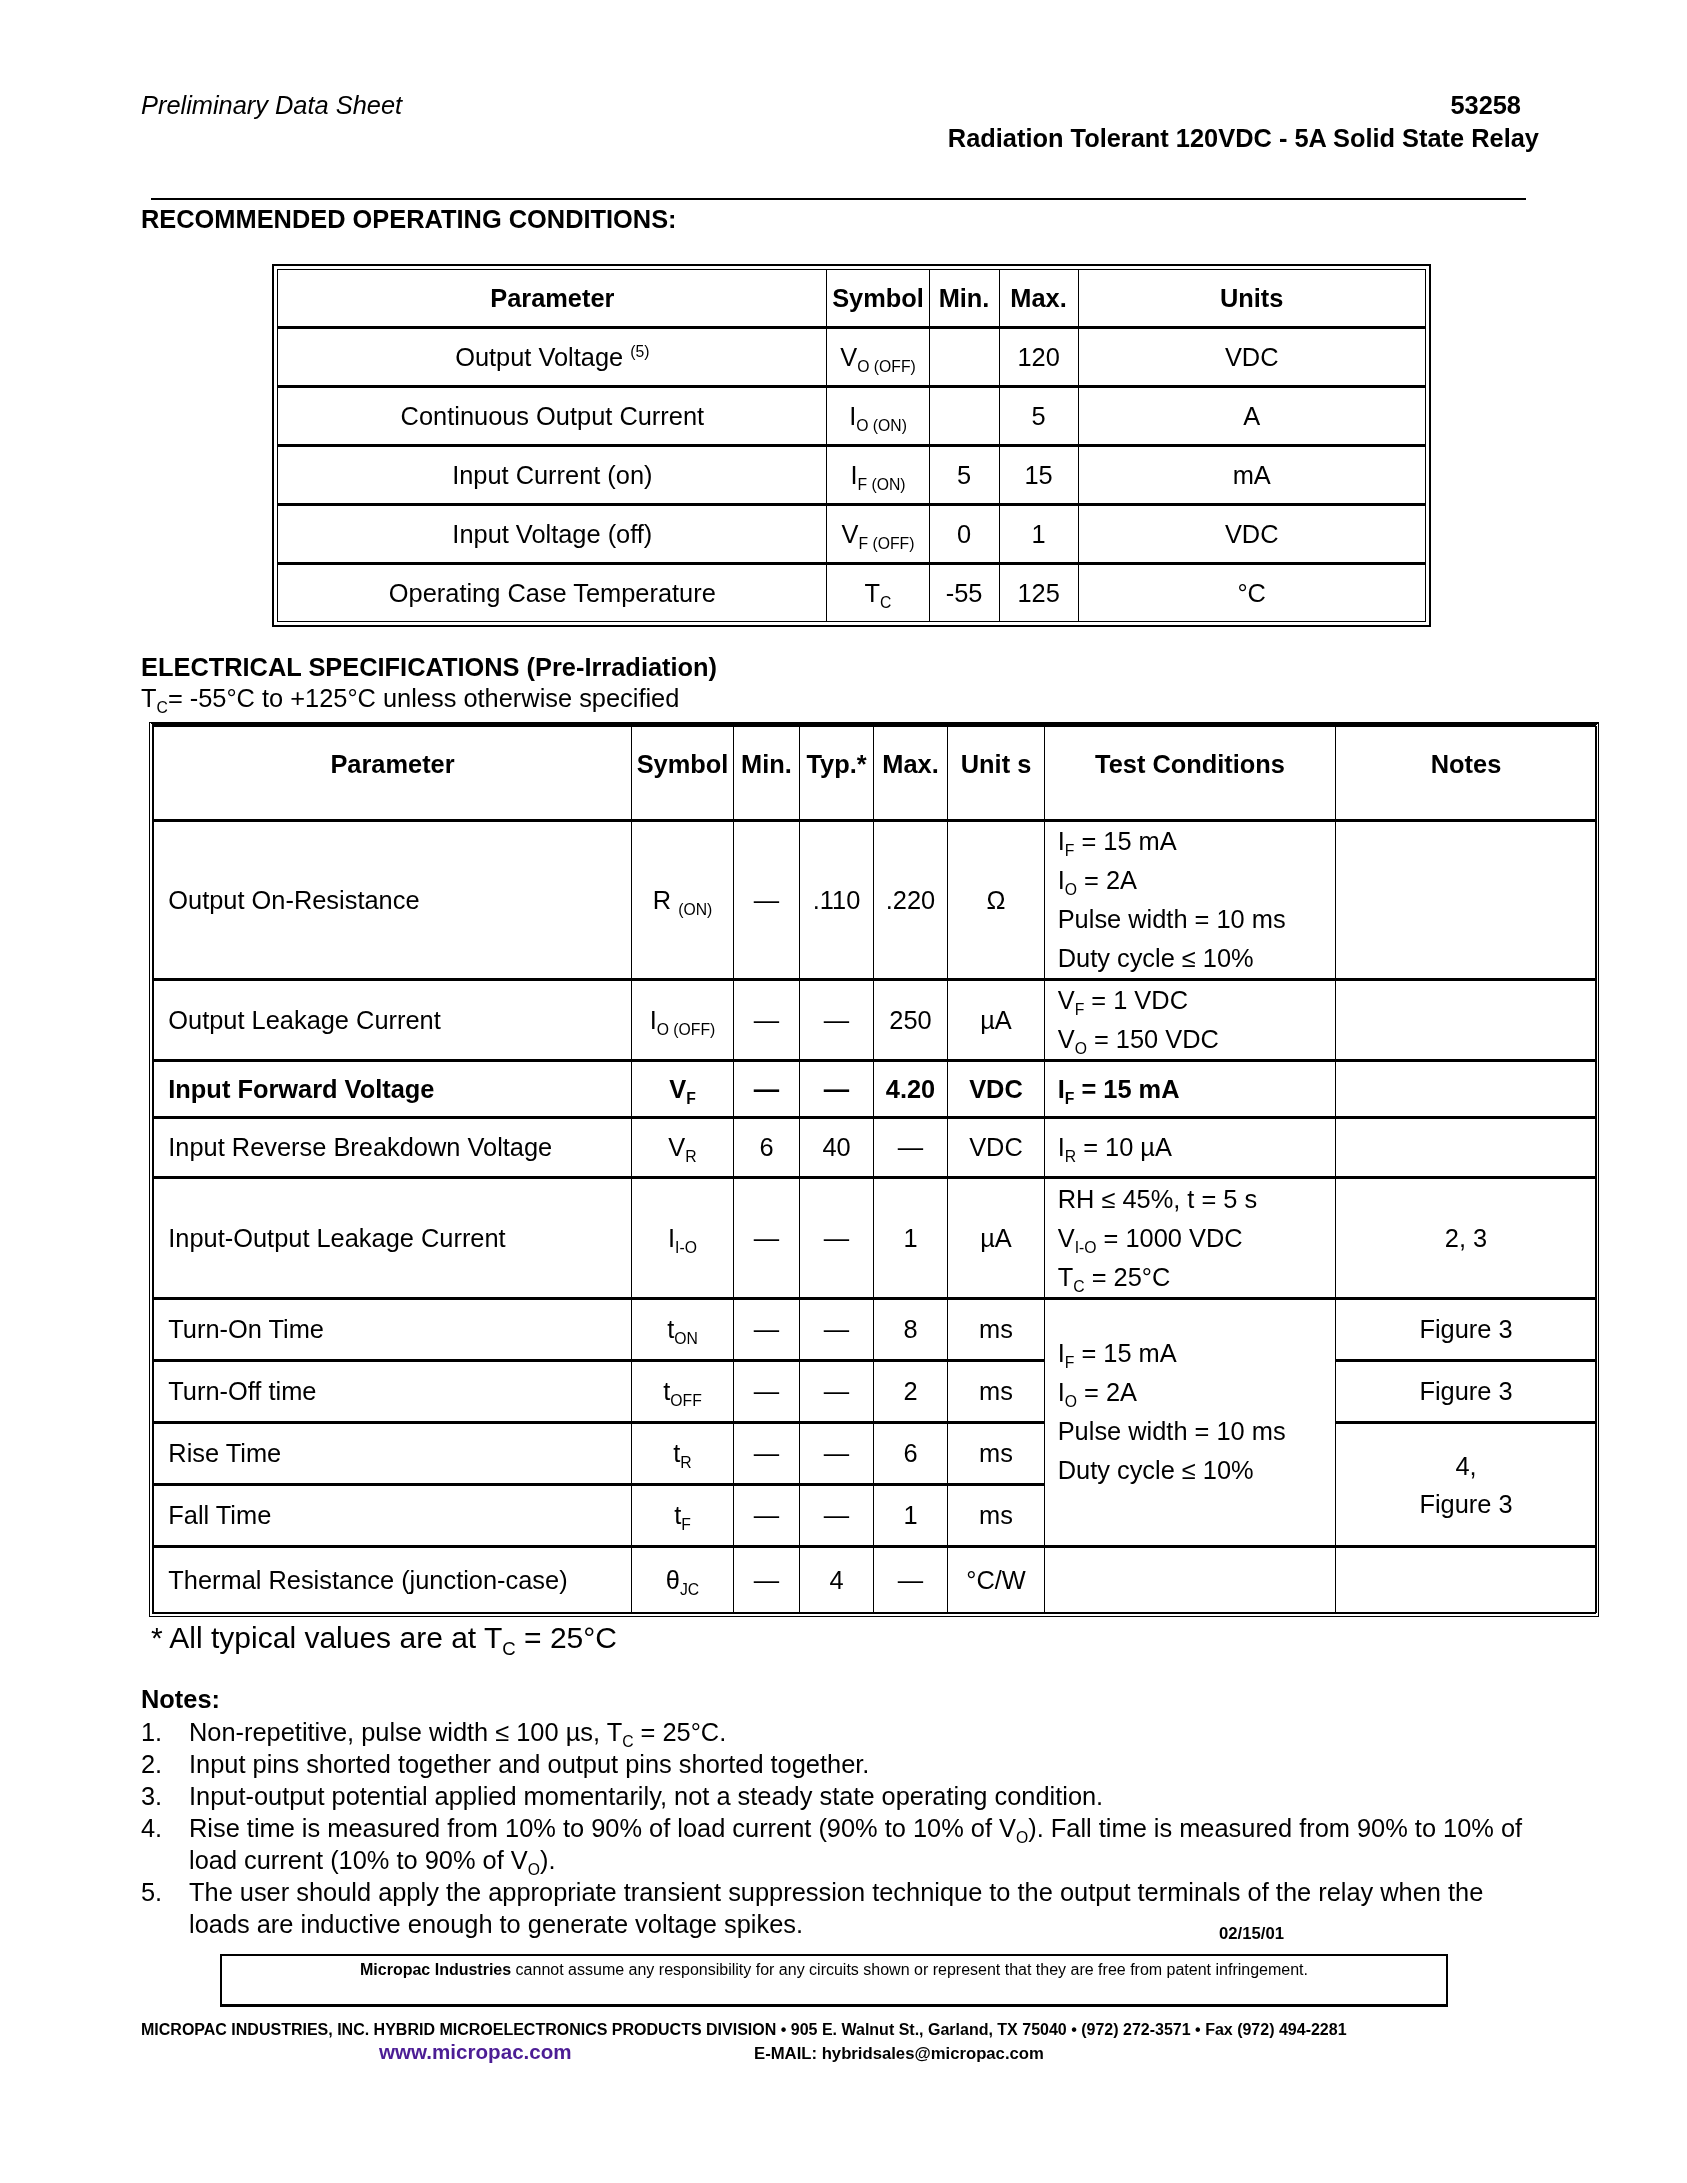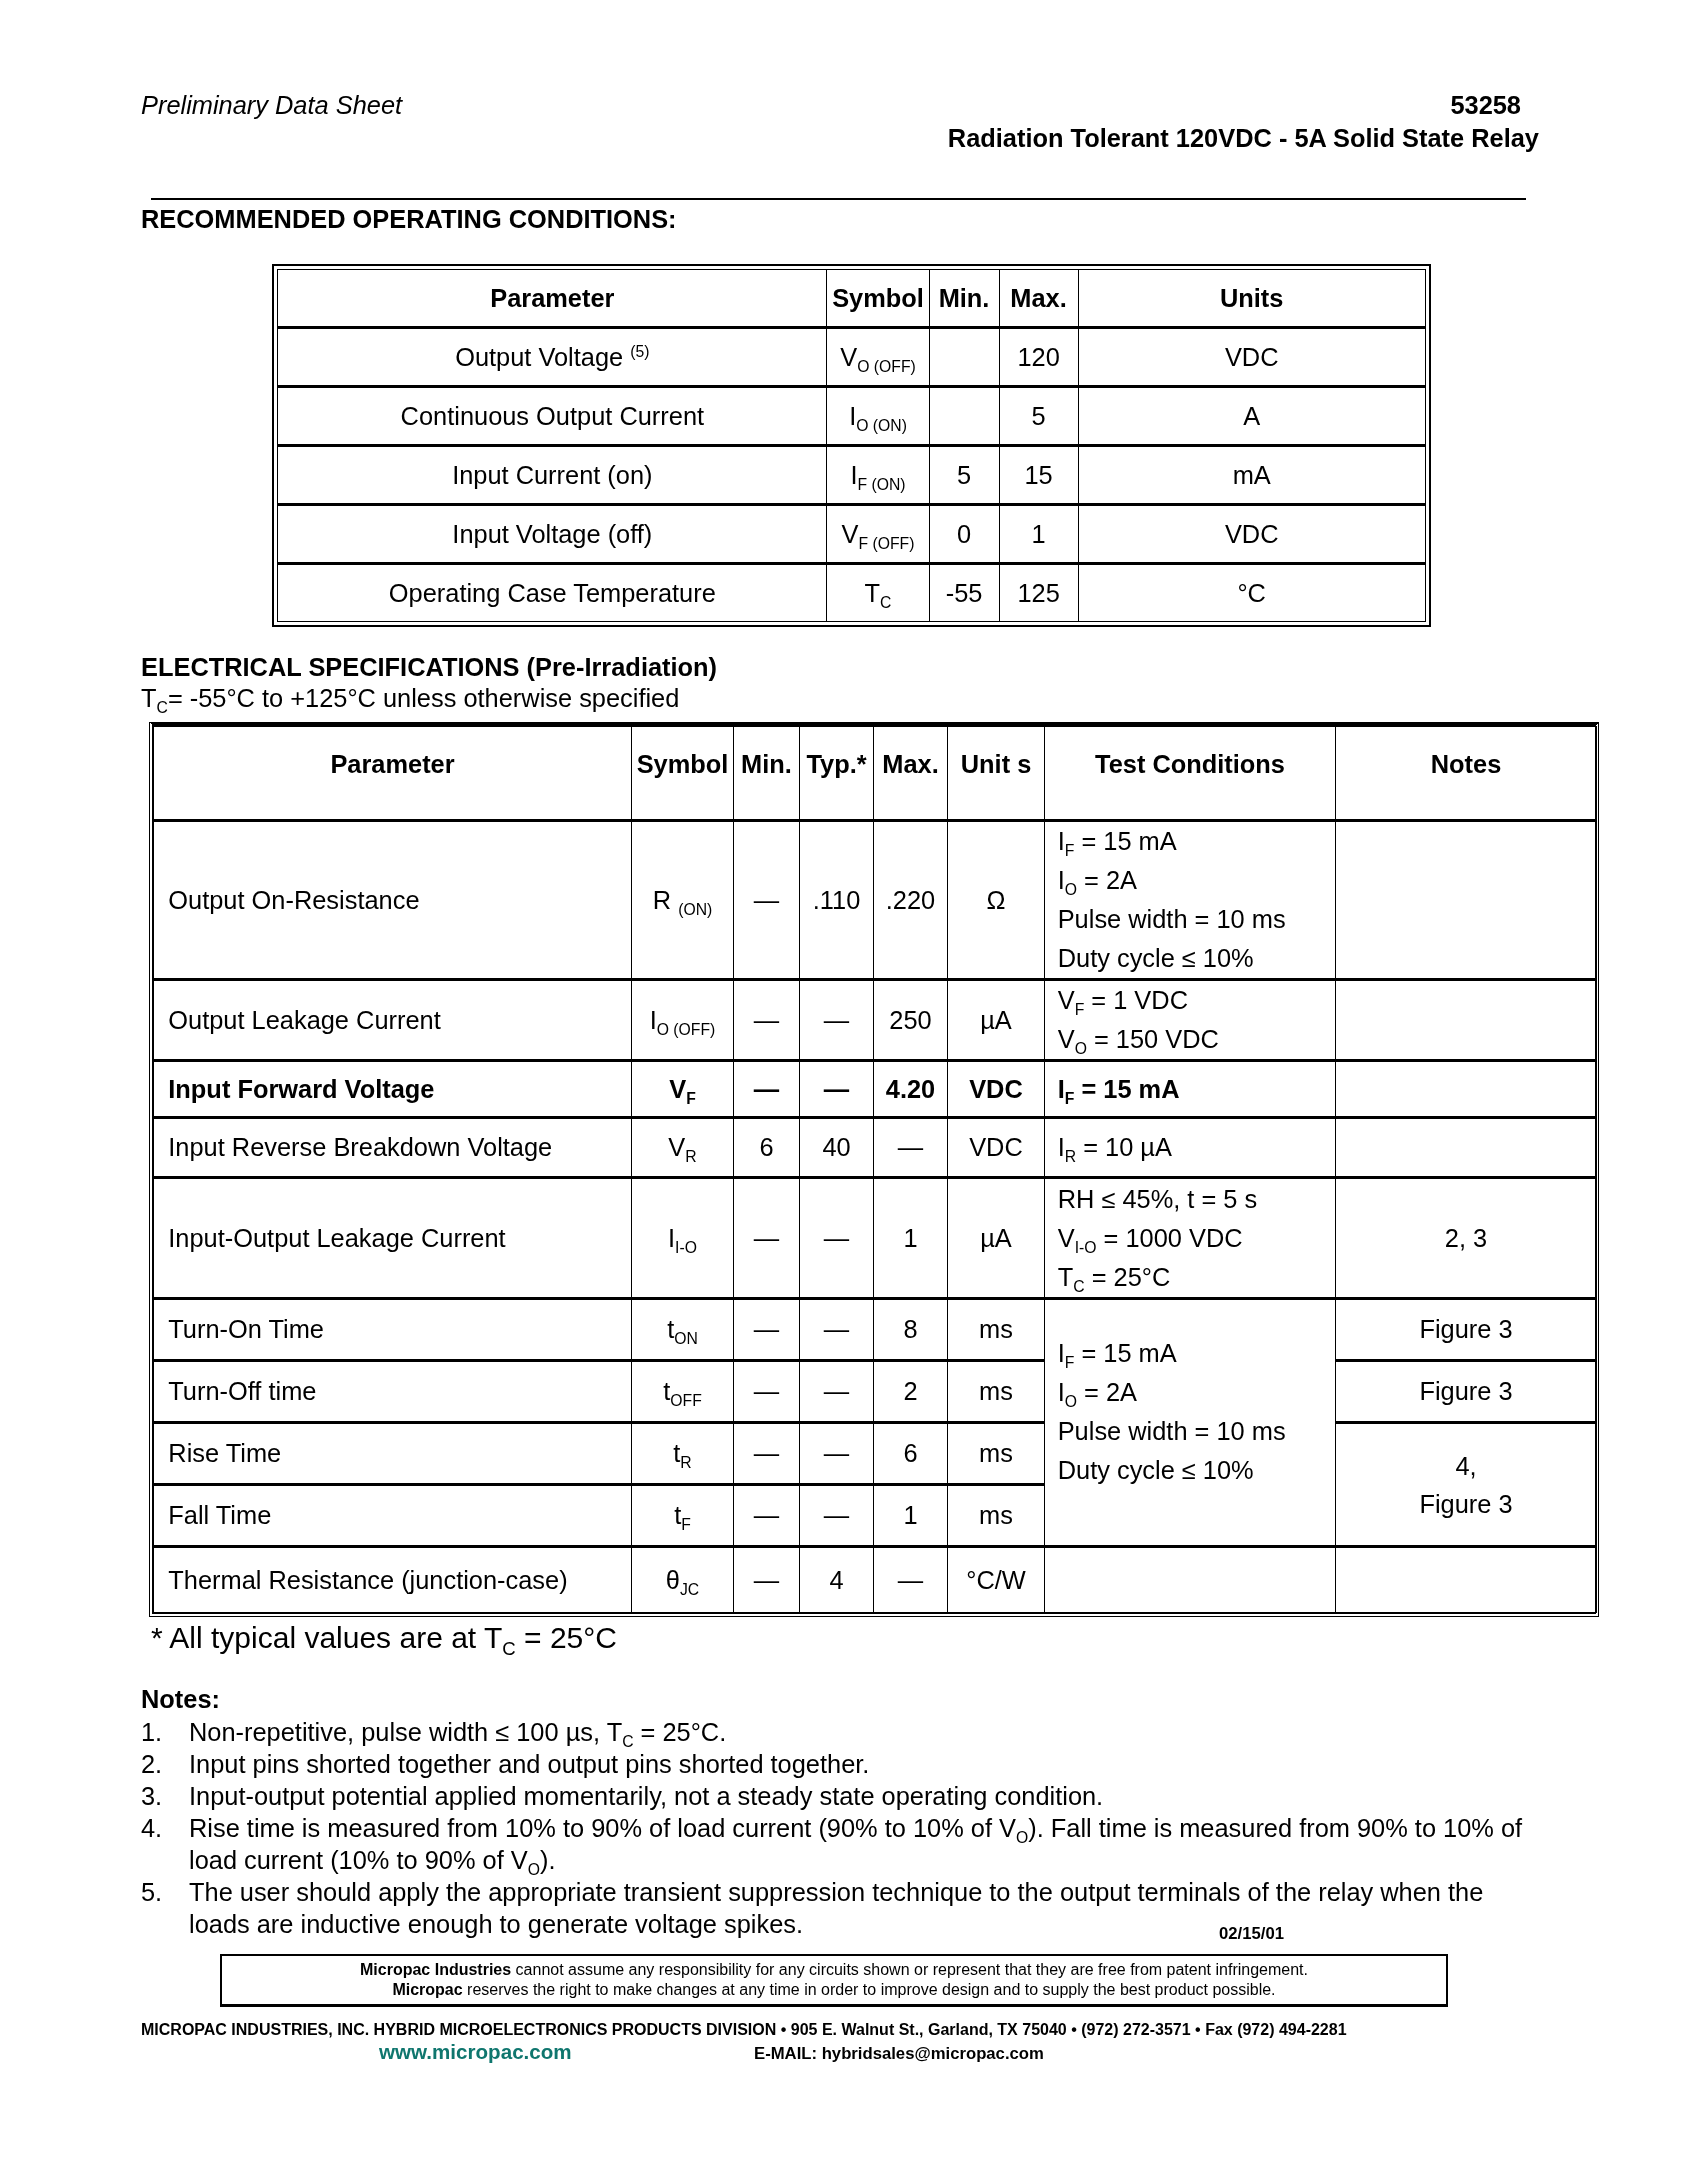--- a/index.html
+++ b/index.html
@@ -59,21 +59,21 @@
   
   .disclaimer {
     left: 220px; top: 1954px; width: 1228px; height: 53px;
     border: 2.4px solid #000; box-sizing: border-box; text-align: center;
     font-size: 16px; line-height: 20px; padding-top: 4px; border-bottom-width: 3.2px;
   }
   .disclaimer b { font-weight: bold; }
 
   
   .footer-addr { left: 141px; top: 2021px; font-size: 16px; font-weight: bold; white-space: nowrap; }
-  .footer-link { left: 379px; top: 2040px; font-size: 20.6px; font-weight: bold; color: #0f766e; text-decoration: none; }
+  .footer-link { left: 379px; top: 2040px; font-size: 20.6px; font-weight: bold; color: #4c1d95; text-decoration: none; }
   .footer-email { left: 754px; top: 2044px; font-size: 16.7px; font-weight: bold; }
   .footer-date { left: 1219px; top: 1924px; font-size: 16.7px; font-weight: bold; }
 </style>
 </head>
 <body>
 
 <div class="abs hdr-left">Preliminary Data Sheet</div>
 <div class="abs hdr-num">53258</div>
 <div class="abs hdr-title">Radiation Tolerant 120VDC - 5A Solid State Relay</div>
 <div class="abs hdr-rule"></div>
@@ -313,20 +313,19 @@
     <span class="note-text"><span>Rise time is measured from 10% to 90% of load current (90% to 10% of V</span><sub>O</sub><span>). Fall time is measured from 90% to 10% of load current (10% to 90% of V</span><sub>O</sub><span>).</span></span>
   </div>
   <div class="note-item">
     <span class="note-num">5.</span>
     <span class="note-text">The user should apply the appropriate transient suppression technique to the output terminals of the relay when the loads are inductive enough to generate voltage spikes.</span>
   </div>
 </div>
 
 <div class="abs disclaimer">
   <div><b>Micropac Industries</b><span> cannot assume any responsibility for any circuits shown or represent that they are free from patent infringement.</span></div>
-  <div><b>Micropac</b><span> reserves the right to make changes at any time in order to improve design and to supply the best product possible.</span></div>
 </div>
 
 <div class="abs footer-addr">MICROPAC INDUSTRIES, INC.  HYBRID MICROELECTRONICS PRODUCTS DIVISION • 905 E. Walnut St., Garland, TX  75040 • (972) 272-3571 • Fax (972) 494-2281</div>
 <a class="abs footer-link" href="#">www.micropac.com</a>
 <div class="abs footer-email">E-MAIL: hybridsales@micropac.com</div>
 <div class="abs footer-date">02/15/01</div>
 
 
 </body></html>

